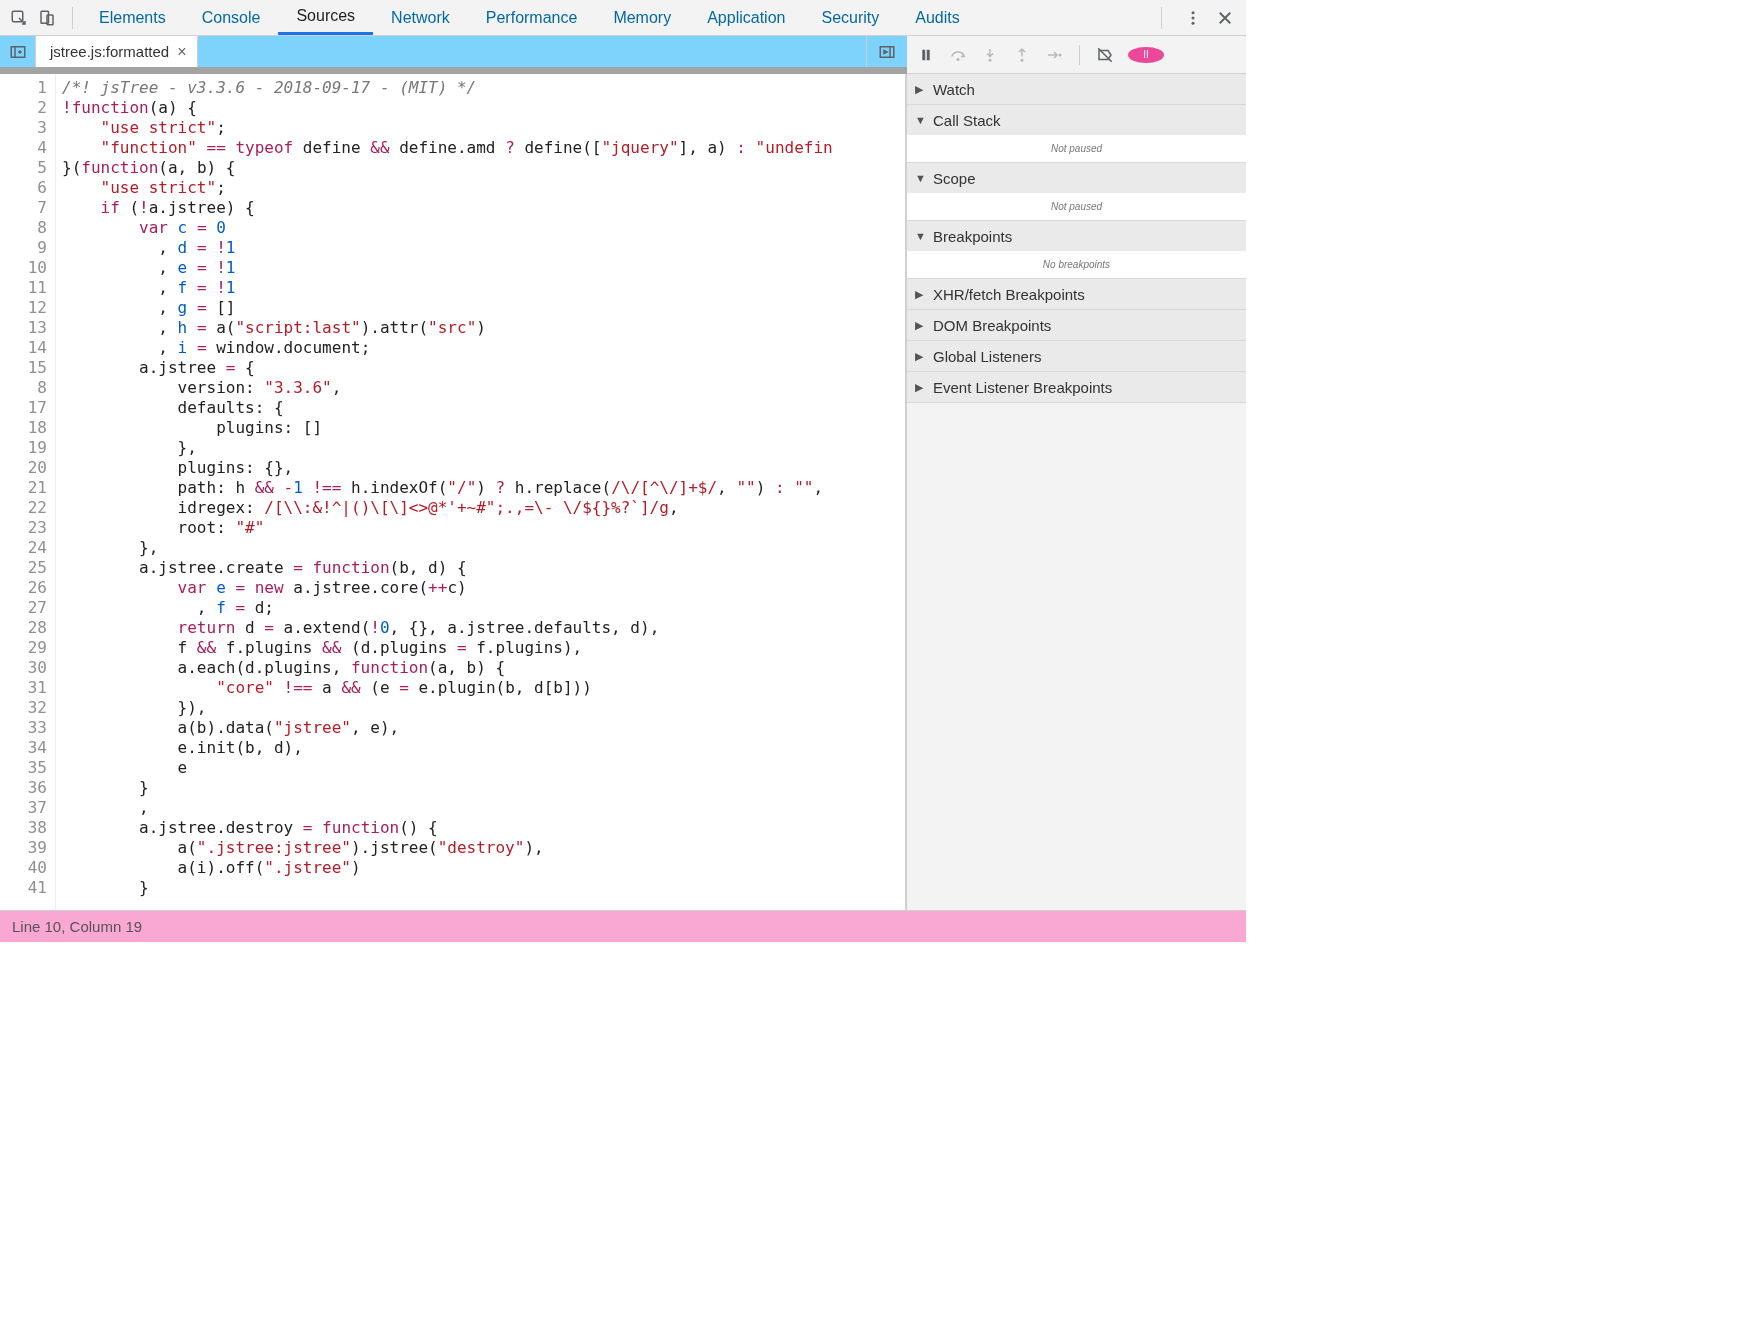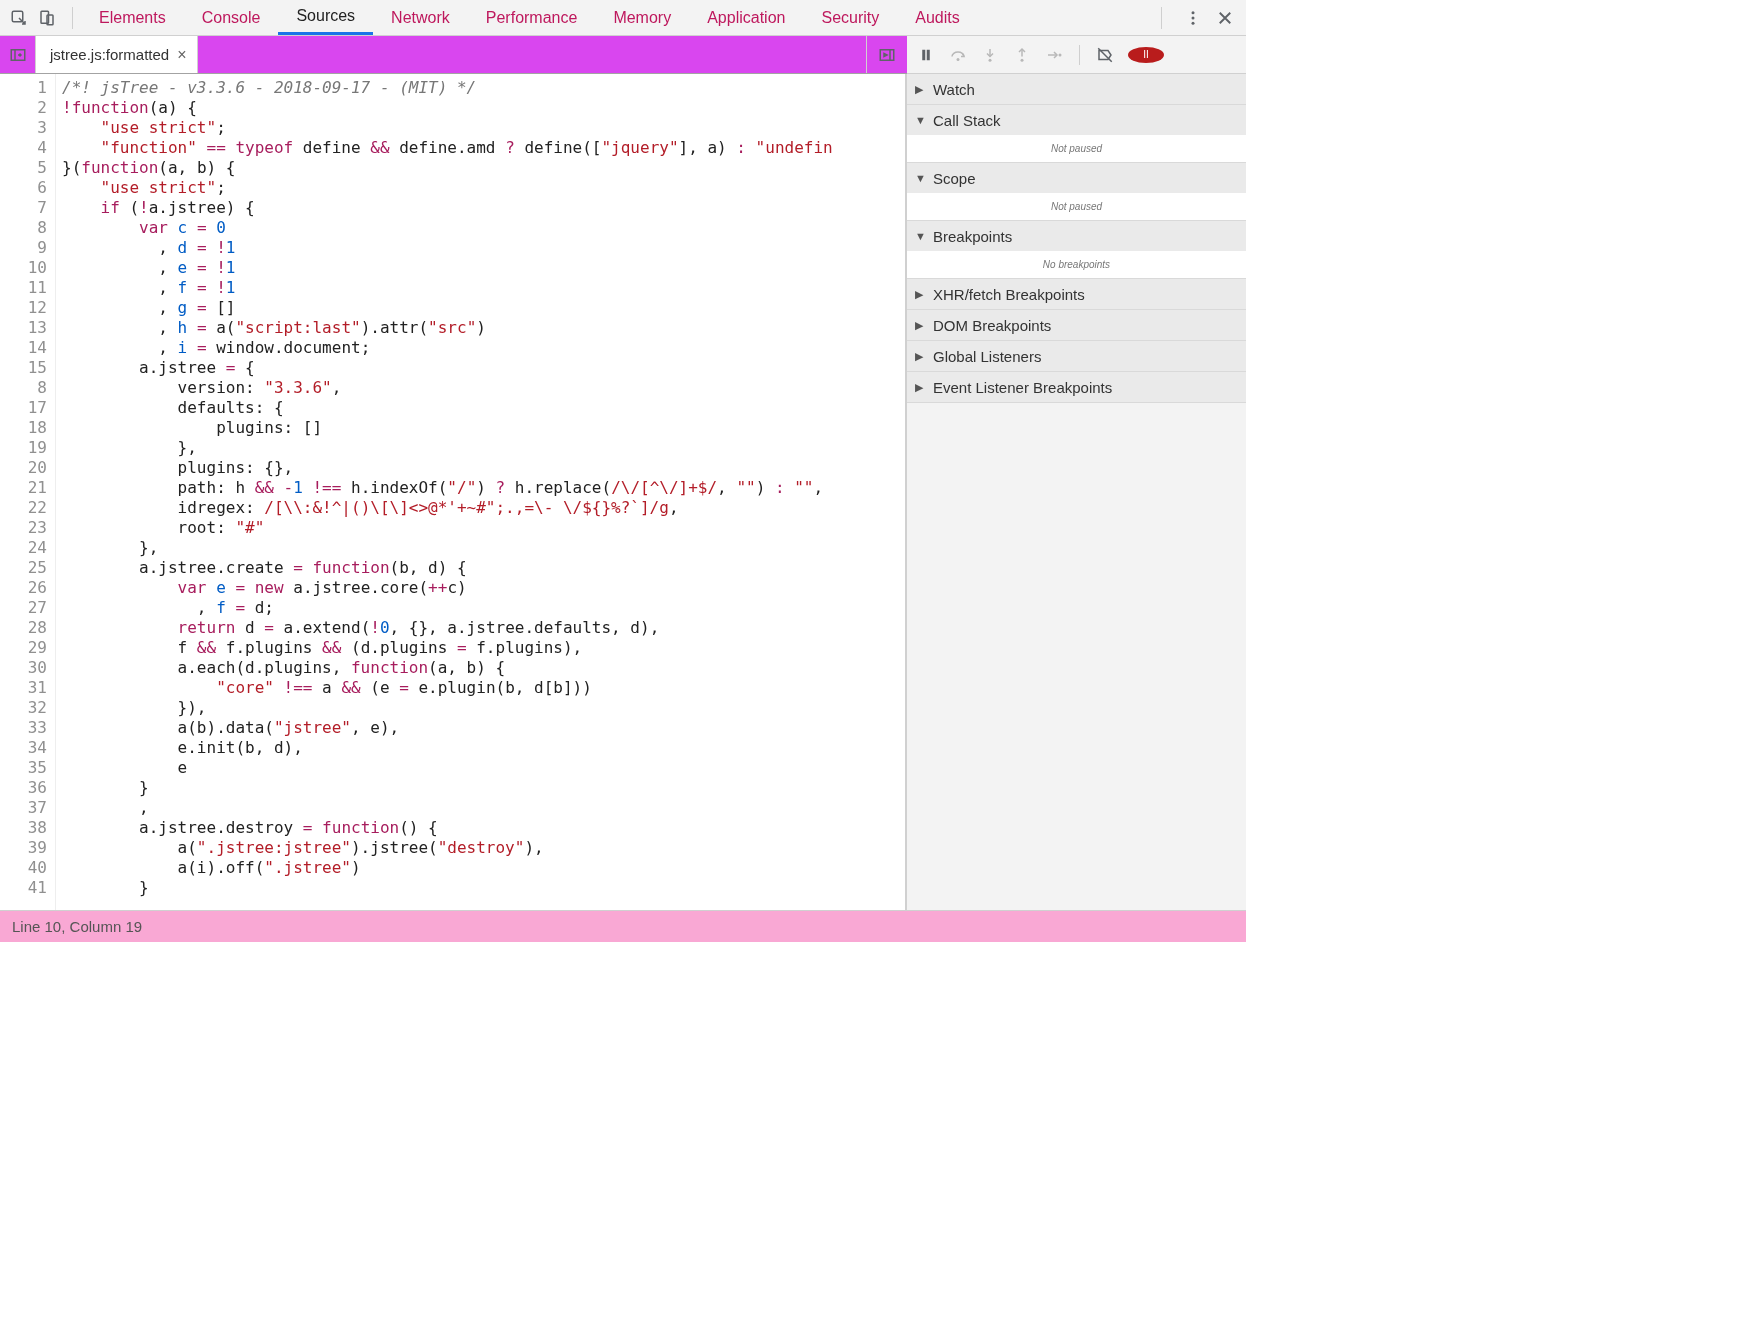--- a/index.html
+++ b/index.html
@@ -19,34 +19,34 @@
   border-bottom: 1px solid #d0d0d0;
   background: #f3f3f3;
   padding: 0 8px;
 }
 .top-tabs .left-icons { display: flex; align-items: center; gap: 10px; padding: 0 8px 0 2px; }
 .top-tabs .divider { width: 1px; height: 22px; background: #cfcfcf; margin: 0 8px; }
 .top-tabs .tab-list { display: flex; align-items: stretch; height: 100%; }
 .top-tabs .tab {
   padding: 0 18px;
   display: flex; align-items: center;
-  color: #be185d; cursor: pointer; font-size: 16px;
+  color: #0369a1; cursor: pointer; font-size: 16px;
   height: 100%;
 }
 .top-tabs .tab.active { color: #222; border-bottom: 3px solid #1a73e8; }
 .top-tabs .right-icons { margin-left: auto; display: flex; align-items: center; gap: 14px; padding-right: 4px; }
 .icon-btn { color: #5f6368; display:inline-flex; align-items:center; justify-content:center; cursor: pointer; }
 .icon-btn svg { display:block; }
 
 .subbar {
   height: 38px;
   display: flex;
   align-items: center;
-  border-bottom: 1px solid #a3a3a3;
-  background: #d946ef;
+  border-bottom: 7px solid #a3a3a3;
+  background: #7dd3fc;
 }
 .subbar .file-tabs { display: flex; align-items: center; height: 100%; }
 .subbar .nav-toggle { width: 36px; display:flex; align-items:center; justify-content:center; height:100%; border-right: 1px solid #d0d0d0; }
 .subbar .file-tab {
   display:flex; align-items:center; height: calc(100% - 0px);
   background: #fff; border-right: 1px solid #d0d0d0;
   padding: 0 10px 0 14px; font-size: 15px; color: #333; gap: 8px;
 }
 .subbar .file-tab .close { color: #666; font-size: 16px; cursor:pointer; }
 .subbar .run-toggle { margin-left:auto; width: 40px; display:flex; align-items:center; justify-content:center; border-left:1px solid #d0d0d0; height:100%; }
@@ -122,21 +122,21 @@
 }
 
 .status-bar {
   height: 32px; border-top: 1px solid #d0d0d0; background:#f9a8d4;
   display:flex; align-items:center; padding: 0 12px; font-size: 15px; color:#555;
 }
 
 
 svg { width: 18px; height: 18px; }
 .dim { opacity: .55; }
-.dark-circle { width:36px; height:16px; border-radius:50%; background:#b91c1c; display:inline-flex; align-items:center; justify-content:center; }
+.dark-circle { width:36px; height:16px; border-radius:50%; background:#ec4899; display:inline-flex; align-items:center; justify-content:center; }
 .dark-circle span { color:#fff; font-size:10px; line-height:1; }
 </style>
 </head>
 <body>
 
 <div class="top-tabs">
   <div class="left-icons">
     <span class="icon-btn">
       <svg viewBox="0 0 24 24" fill="none" stroke="#5f6368" stroke-width="2">
           <rect x="3" y="3" width="14" height="14" rx="2"></rect>

